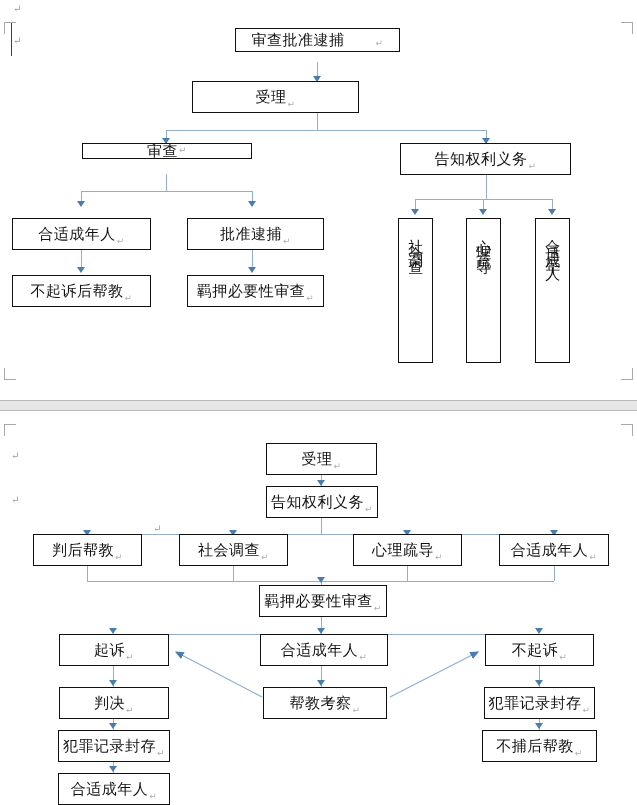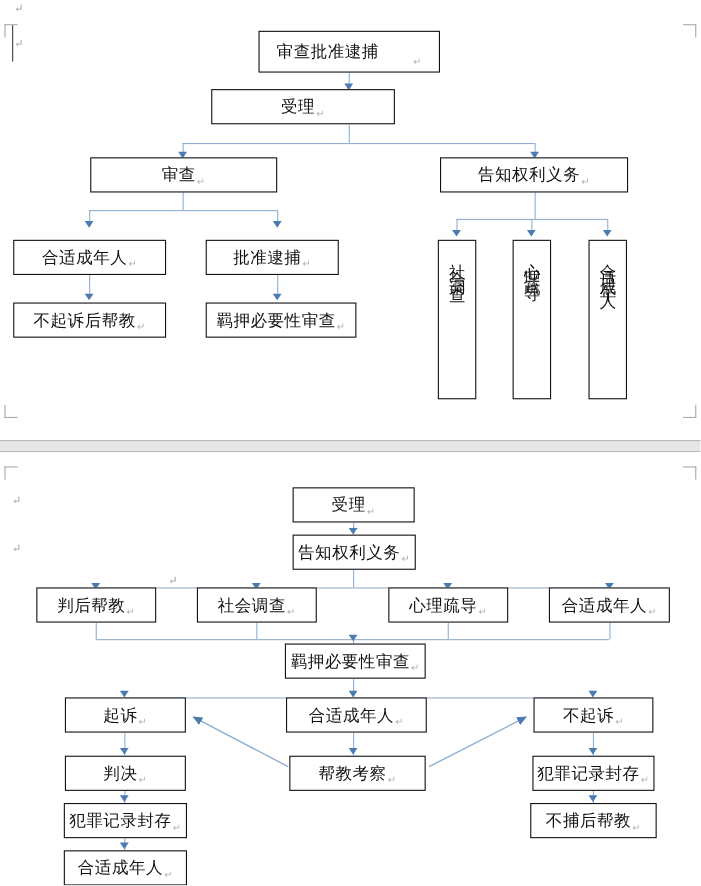--- a/index.html
+++ b/index.html
@@ -168,46 +168,46 @@
 
     <div class="conn v" style="left:486px; top:174px; height:25px;"></div>
     <div class="conn h" style="left:415px; top:199px; width:137px;"></div>
     <div class="conn v" style="left:415px; top:199px; height:14px;"></div>
     <div class="arrow" style="left:411px; top:209px;"></div>
     <div class="conn v" style="left:483px; top:199px; height:14px;"></div>
     <div class="arrow" style="left:479px; top:209px;"></div>
     <div class="conn v" style="left:552px; top:199px; height:14px;"></div>
     <div class="arrow" style="left:548px; top:209px;"></div>
 
-    <div class="node" style="left:235px; top:28px; width:165px; height:38px;gap:30px;">
+    <div class="node" style="left:235px; top:28px; width:165px; height:24px;gap:30px;">
       <span class="txt">审查批准逮捕</span>
         <span class="cr">↵</span>
     </div>
 
     <div class="node" style="left:192px; top:81px; width:167px; height:32px;">
       <span class="txt">受理</span>
         <span class="cr">↵</span>
     </div>
 
-    <div class="node" style="left:82px; top:143px; width:170px; height:32px;">
+    <div class="node" style="left:82px; top:143px; width:170px; height:16px;">
       <span class="txt">审查</span>
         <span class="cr">↵</span>
     </div>
 
     <div class="node" style="left:400px; top:143px; width:171px; height:32px;">
       <span class="txt">告知权利义务</span>
         <span class="cr">↵</span>
     </div>
 
     <div class="node" style="left:12px; top:218px; width:139px; height:32px;">
       <span class="txt">合适成年人</span>
         <span class="cr">↵</span>
     </div>
 
-    <div class="node" style="left:187px; top:218px; width:121px; height:32px;">
+    <div class="node" style="left:187px; top:218px; width:137px; height:32px;">
       <span class="txt">批准逮捕</span>
         <span class="cr">↵</span>
     </div>
 
     <div class="node" style="left:12px; top:275px; width:139px; height:32px;">
       <span class="txt">不起诉后帮教</span>
         <span class="cr">↵</span>
     </div>
 
     <div class="node" style="left:187px; top:275px; width:137px; height:32px;">

